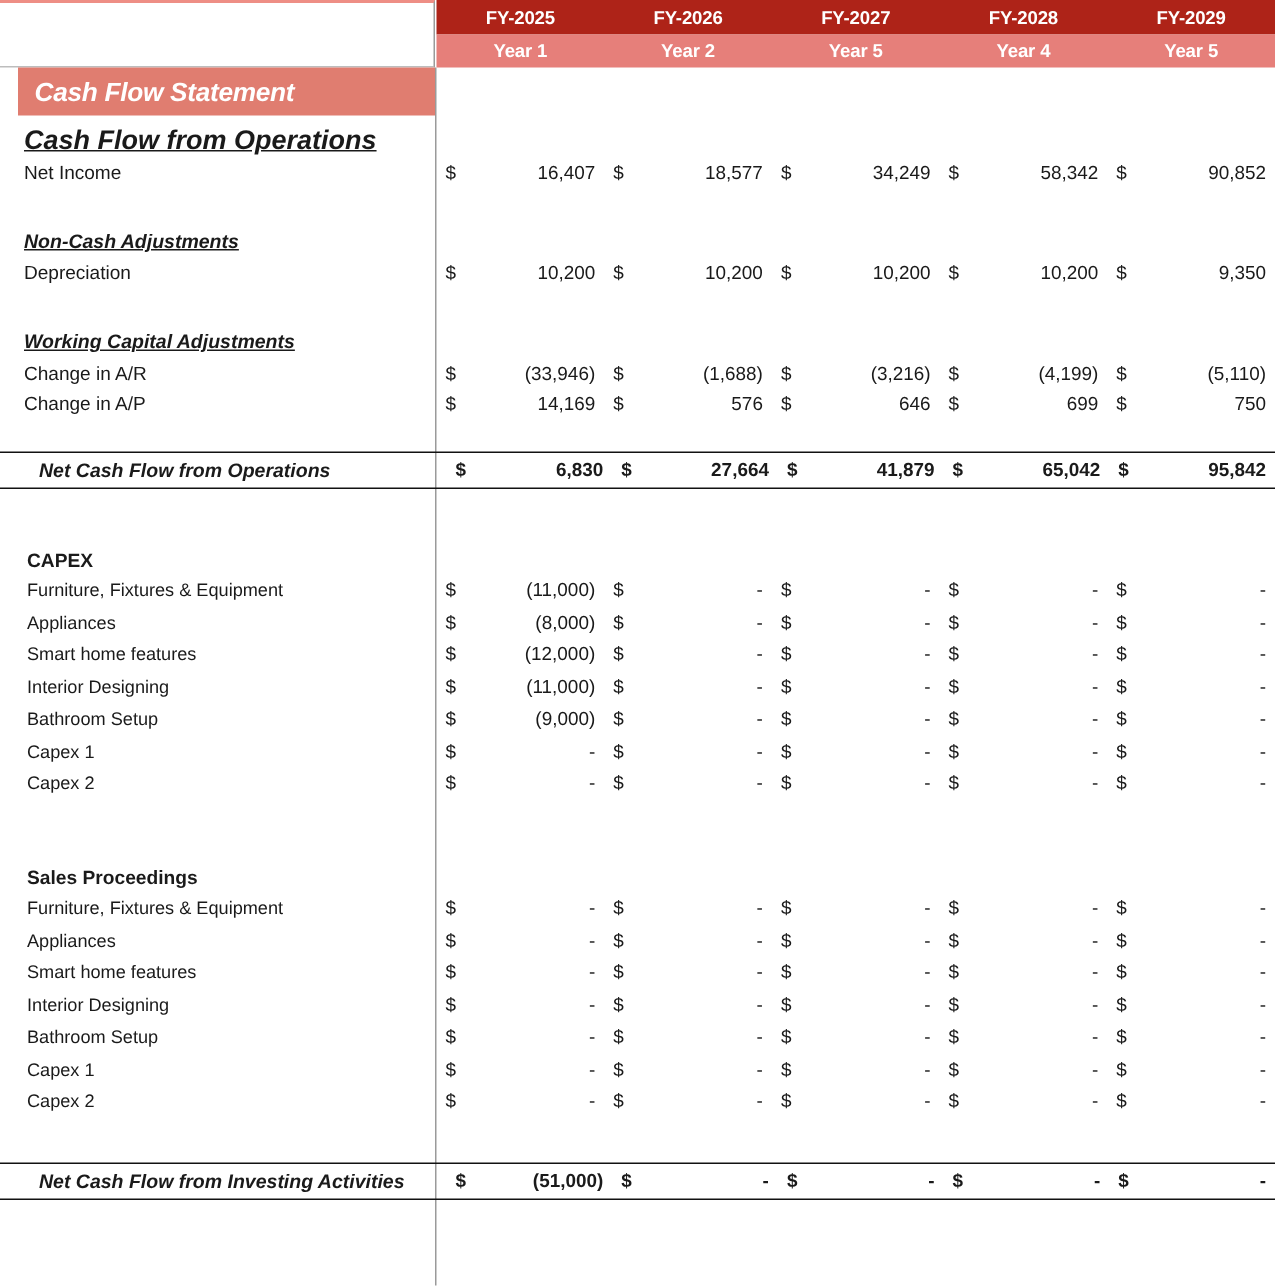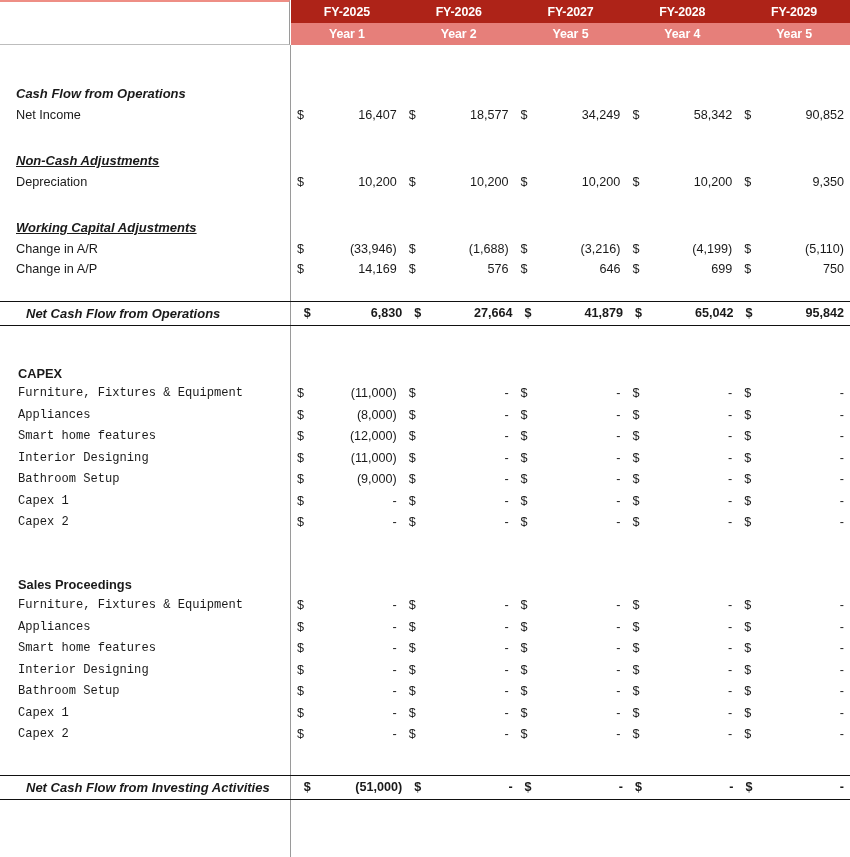--- a/index.html
+++ b/index.html
@@ -75,25 +75,25 @@
   .h19{height:19.2px;}
   .h20{height:20px;}
   .sp6{height:6px;}
   .sp16{height:16px;}
   .sp22{height:22px;}
   .sp24{height:24px;}
   .sp30{height:30px;}
   .sp42{height:42px;}
 
   
-  .bi{font-weight:bold;font-style:italic;font-size:13px;}
+  .bi{font-weight:bold;font-style:italic;font-size:18px;text-decoration:underline;}
   .biu{font-weight:bold;font-style:italic;font-size:13px;text-decoration:underline;}
   .b{font-weight:bold;font-size:12.8px;}
   .reg{font-weight:normal;font-size:12.7px;}
-  .sm{font-weight:normal;font-size:12.1px;font-family:Liberation Mono, monospace;}
+  .sm{font-weight:normal;font-size:12.1px;}
   .indent{padding-left:18px;}
 
   
   .total{
     border-top:1.6px solid #111;
     border-bottom:1.6px solid #111;
     height:25px;
   }
   .total .label{font-weight:bold;font-style:italic;font-size:13px;margin-left:10px;}
   .total .num, .total .cur{font-weight:bold;}
@@ -115,20 +115,23 @@
       </div>
     <div class="hdr-row light" id="yr-row">
         <div class="hdr-cell">Year 1</div>
         <div class="hdr-cell">Year 2</div>
         <div class="hdr-cell">Year 5</div>
         <div class="hdr-cell">Year 4</div>
         <div class="hdr-cell">Year 5</div>
       </div>
   </div>
 
+  <div class="titlebar">
+    <span>Cash Flow Statement</span>
+  </div>
 
   <div class="vline"></div>
 
   <div class="body">
 
     <div class="row sp6"></div>
 
     <div class="row h21">
       <div class="label bi">Cash Flow from Operations</div>
       <div class="cols"></div>

